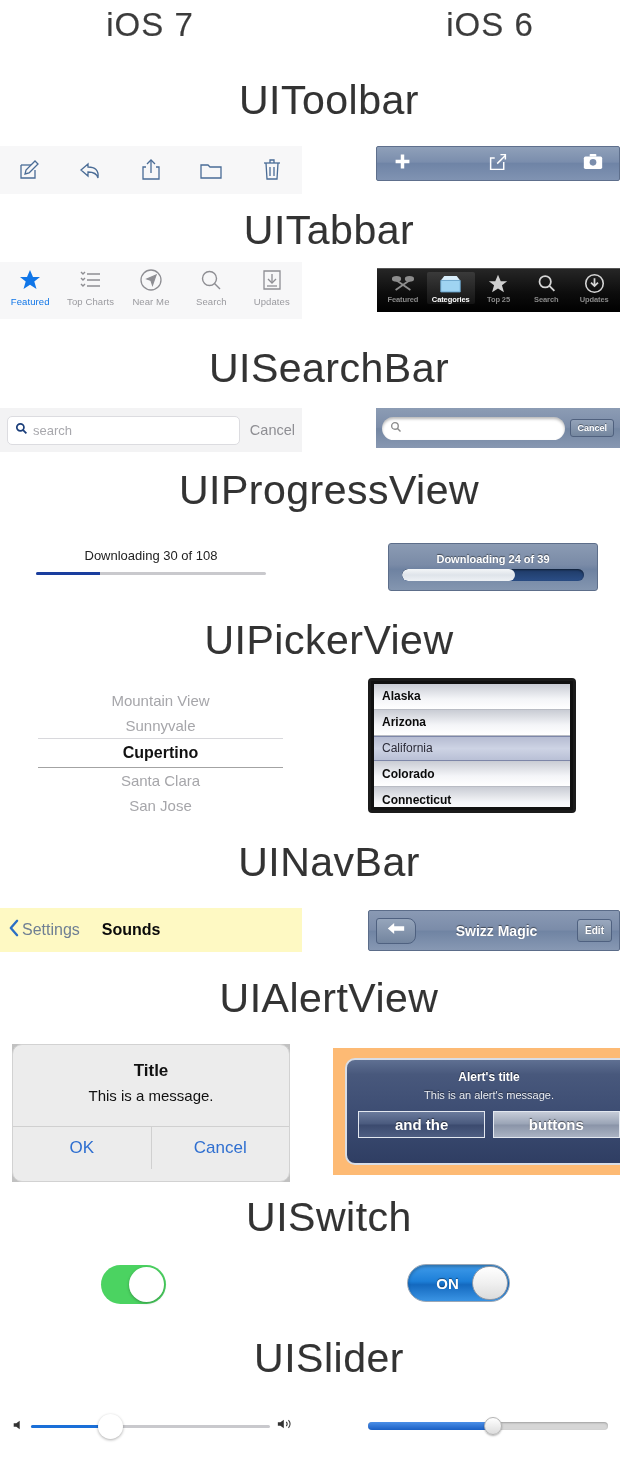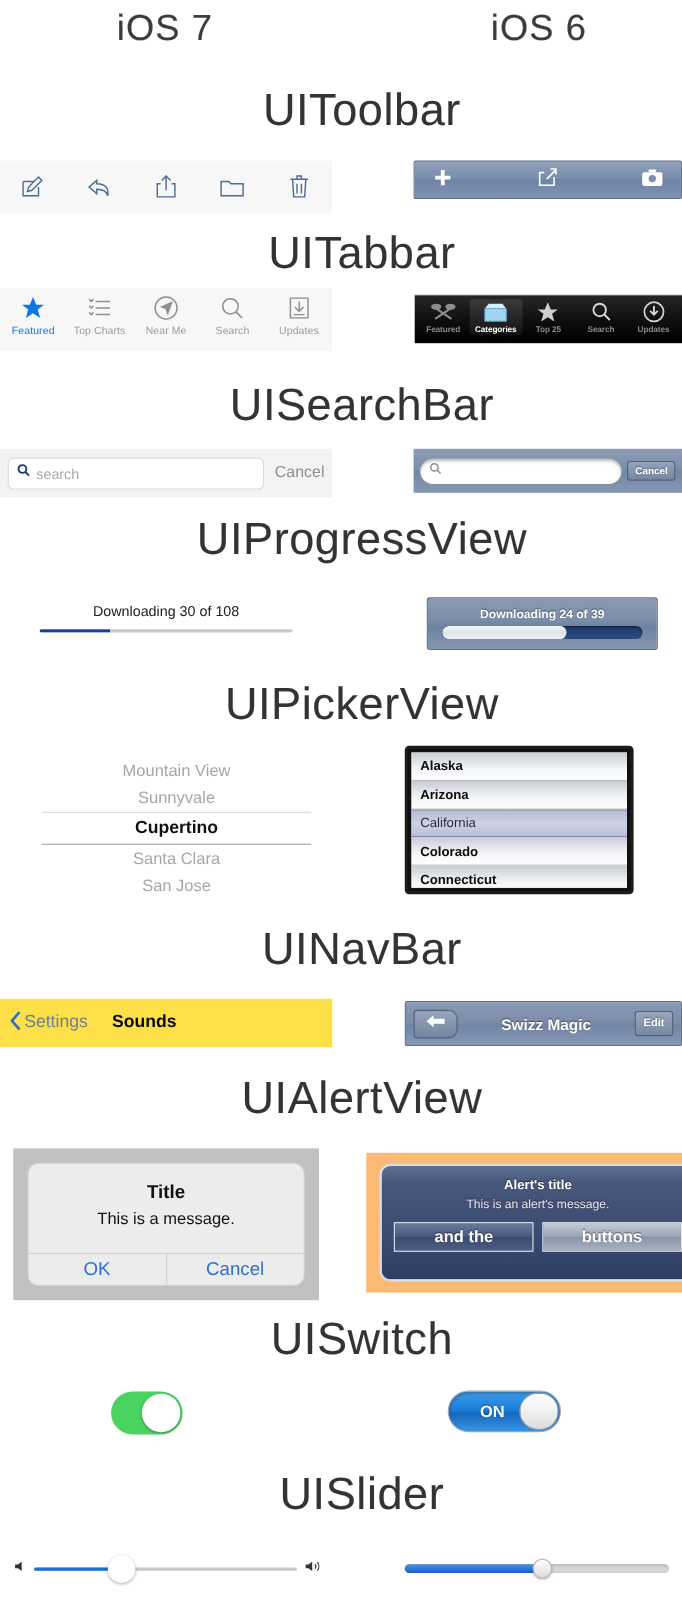--- a/index.html
+++ b/index.html
@@ -143,21 +143,21 @@
   }
   .pk6-row.sel {
     background:linear-gradient(to bottom,#b6bcd2 0%,#cdd3e4 50%,#b9c0d6 100%);
     color:#2b2b38; font-weight:normal;
     border-top:1px solid #7d86a8; border-bottom:1px solid #7d86a8;
   }
 
   
   #nb7 {
     position:absolute; left:0; top:908px; width:302px; height:44px;
-    background:#fde047; display:flex; align-items:center; padding:0 8px;
+    background:#fef9c3; display:flex; align-items:center; padding:0 8px;
   }
   #nb7-back { display:flex; align-items:center; gap:3px; }
   #nb7-back-lbl { font-size:16px; color:#6f7f93; }
   #nb7-title { font-size:16px; font-weight:bold; color:#0a0a0a; margin-left:22px; }
 
   #nb6 {
     position:absolute; left:368px; top:910px; width:252px; height:41px;
     background:linear-gradient(to bottom,#8a9ab4 0%,#7b8ca9 48%,#7084a3 52%,#8798b3 100%);
     border:1px solid #5b6c89; border-radius:2px;
     display:flex; align-items:center; justify-content:space-between; padding:0 7px;
@@ -171,21 +171,21 @@
   #nb6-title { font-size:14px; font-weight:bold; color:#fff; text-shadow:0 -1px 1px rgba(0,0,0,.5); }
   #nb6-edit {
     font-size:10px; font-weight:bold; color:#fff; padding:5px 7px; border-radius:3px;
     border:1px solid #4f6180;
     background:linear-gradient(to bottom,#9aa8be,#76889f);
     text-shadow:0 -1px 1px rgba(0,0,0,.45);
   }
 
   
   #av7-wrap { position:absolute; left:12px; top:1044px; width:278px; height:138px;
-              background:#c1c1c1; padding:13px; }
+              background:#c1c1c1; padding:0; }
   #av7 {
     width:100%; height:100%; background:#ececec; border-radius:10px;
     border:1px solid #d2d2d2; display:flex; flex-direction:column;
     align-items:center; justify-content:flex-start; padding-top:16px;
   }
   #av7-title { font-size:17px; font-weight:bold; color:#111; }
   #av7-msg { font-size:15px; color:#111; margin-top:6px; }
   #av7-btns { margin-top:22px; width:100%; border-top:1px solid #d0d0d0;
               display:flex; height:43px; }
   .av7-btn { flex:1; display:flex; align-items:center; justify-content:center;

